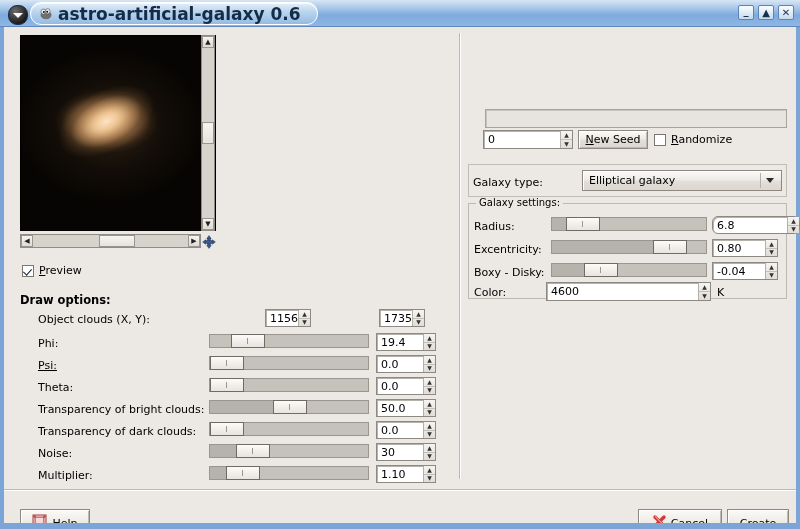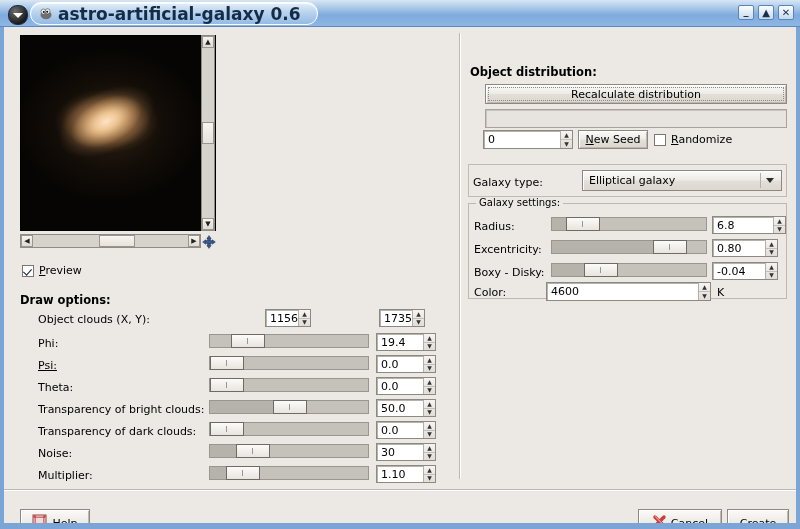--- a/index.html
+++ b/index.html
@@ -507,25 +507,21 @@
         <div class="thumb" style="left:16px;"></div>
       </div>
       <div class="entry spinbox" style="position:absolute;left:372px;top:438px;width:60px;height:18px;">
         <span>1.10</span>
         <span class="spin">
           <span class="up">▲</span>
           <span class="dn">▼</span>
         </span>
       </div>
 
-      <div class="section-title" id="objdist-title">Object distribution:</div>
-
-      <div class="btn" id="recalc-btn">
-        <span id="recalc-inner">Recalculate distribution</span>
-      </div>
+
 
       <div id="progress">
         <span></span>
       </div>
 
       <div class="entry spinbox" id="seed-entry">
         <span>0</span>
         <span class="spin">
           <span class="up">▲</span>
           <span class="dn">▼</span>
@@ -551,21 +547,21 @@
       </div>
 
       <div id="gs-frame"></div>
       <div id="gs-legend">Galaxy settings:</div>
 
       <div class="lbl" style="left:470px; top:193px;">Radius:</div>
       <div class="slider" style="left:547px; top:190px; width:156px;">
         <div class="trough-lit" style="width:14px;"></div>
         <div class="thumb" style="left:14px;"></div>
       </div>
-      <div class="entry spinbox" style="position:absolute;left:708px;top:189px;width:74px;height:18px;">
+      <div class="entry spinbox" style="position:absolute;left:708px;top:189px;width:88px;height:18px;border-radius:6px;">
         <span>6.8</span>
         <span class="spin">
           <span class="up">▲</span>
           <span class="dn">▼</span>
         </span>
       </div>
 
       <div class="lbl" style="left:470px; top:216px;">Excentricity:</div>
       <div class="slider" style="left:547px; top:213px; width:156px;">
         <div class="trough-lit" style="width:101px;"></div>

